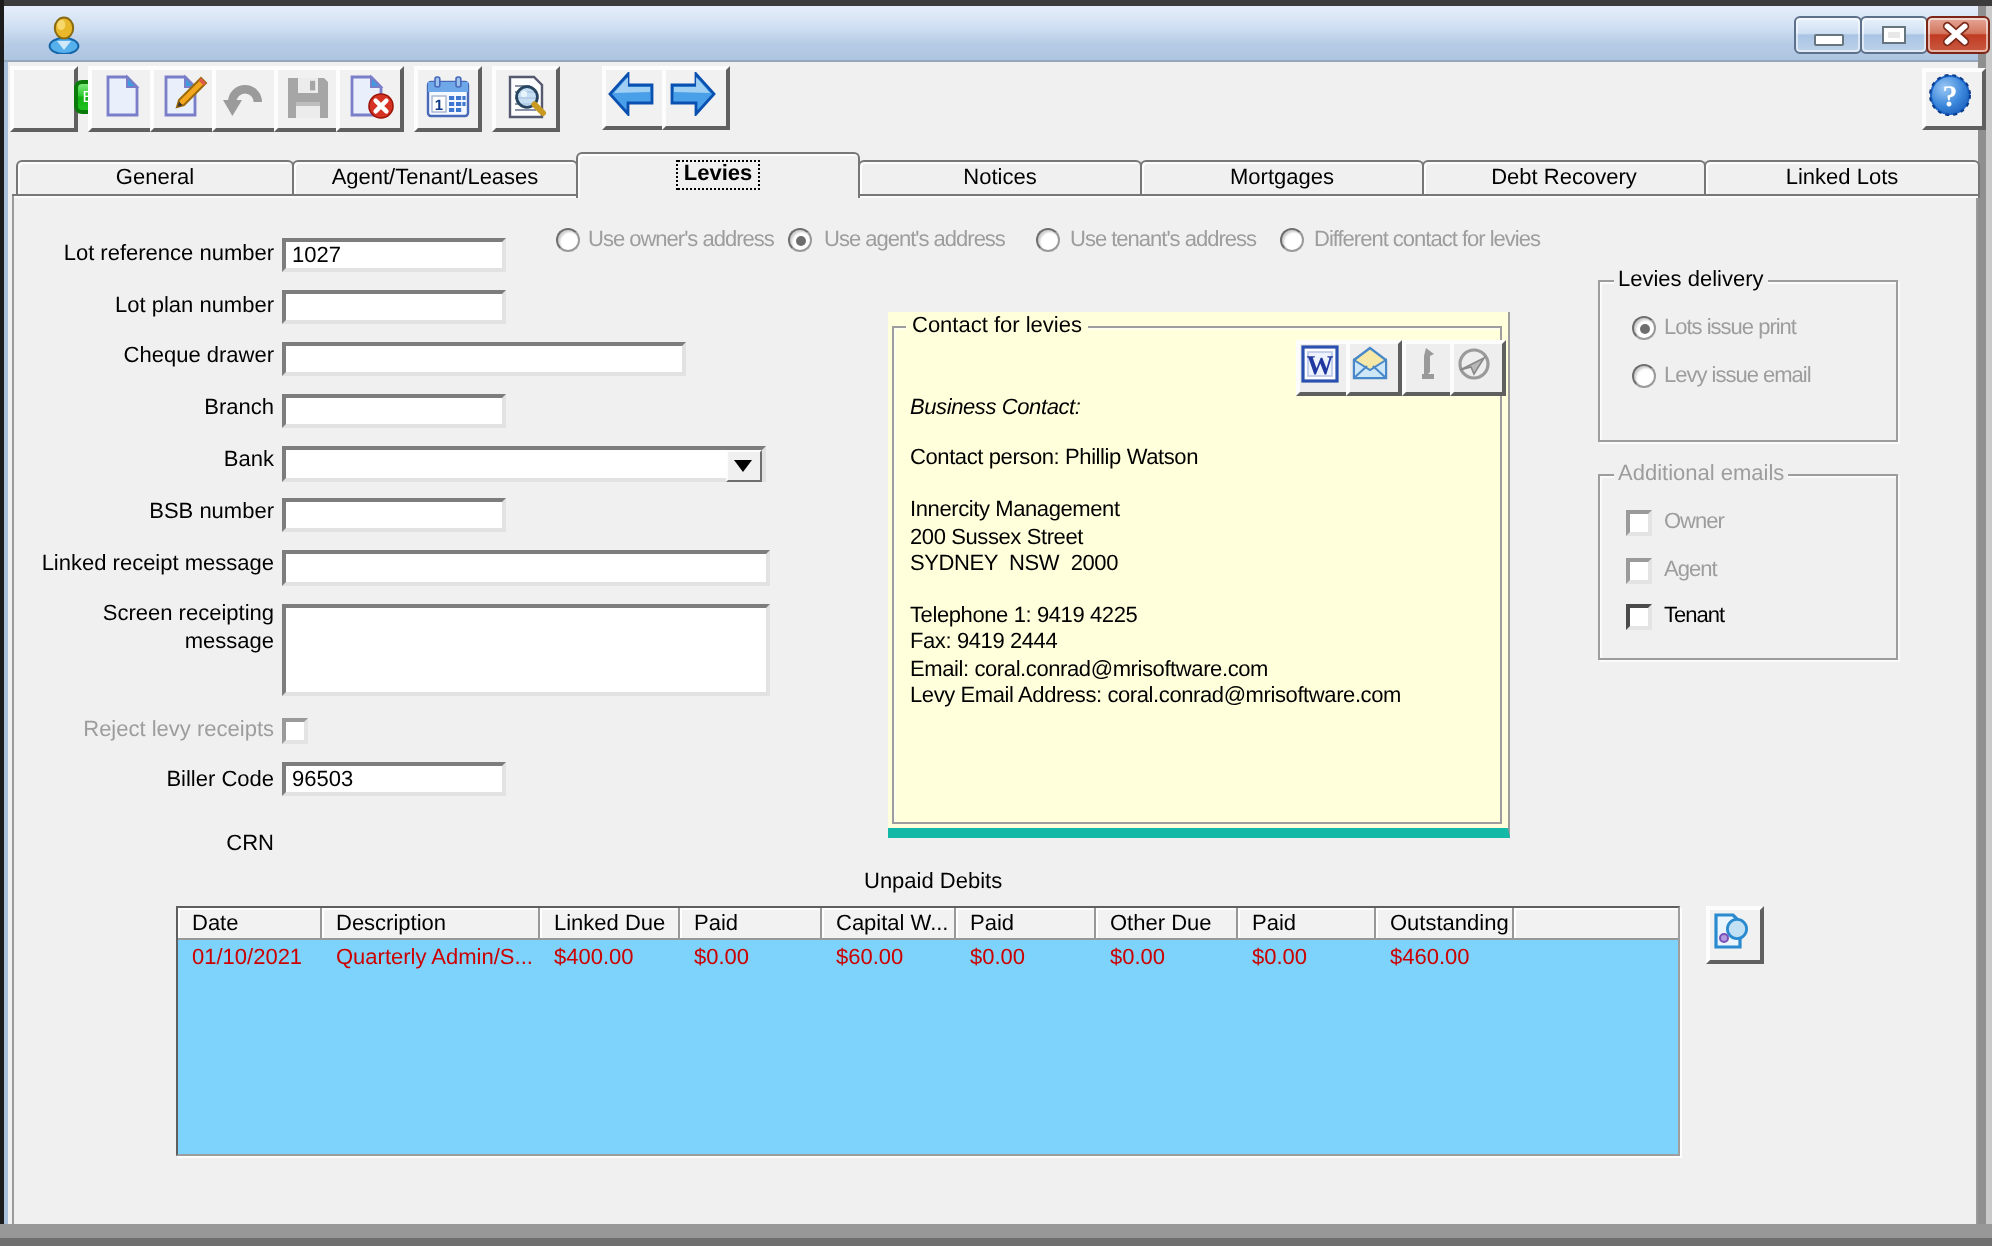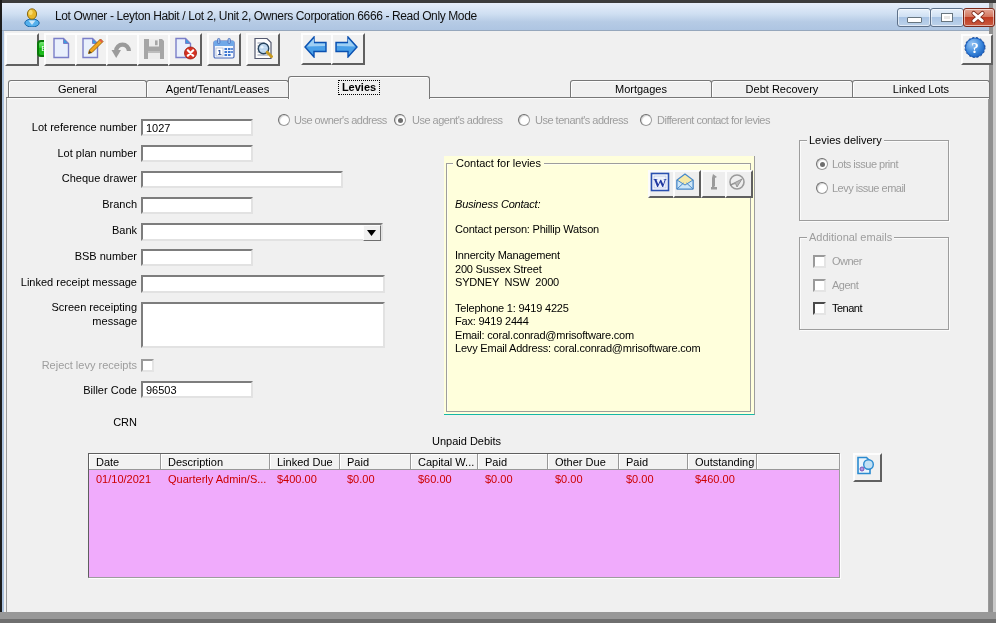--- a/index.html
+++ b/index.html
@@ -57,33 +57,33 @@
      border-radius:50%;background:#6e6e6e;}
   .checkbox{width:13px;height:13px;background:#fff;border:2px solid;box-sizing:border-box;
      border-color:#4a4a4a #e4e4e4 #e4e4e4 #4a4a4a;}
   .checkbox.dis{background:#fff;border-color:#9a9a9a #e4e4e4 #e4e4e4 #9a9a9a;}
   .opt-label{font-size:11px;color:#000;letter-spacing:-0.5px;}
   .opt-label.dis{color:#9d9d9d;}
   .grp{border:1px solid #9d9d9d;box-shadow:inset 1px 1px 0 #fbfbfb, 1px 1px 0 #fbfbfb;}
   .grp-label{font-size:11px;line-height:12px;padding:0 2px;background:#f0f0f0;}
   
   #ypanel{left:444px;top:156px;width:310px;height:258px;background:#ffffdc;
-    border-right:1px solid #9d9d9d;border-bottom:1px solid #14b8a6;}
+    border-right:1px solid #9d9d9d;border-bottom:5px solid #14b8a6;}
   #ypanel-border{position:absolute;left:2px;top:7px;width:303px;height:247px;
     border:1px solid #9d9d9d;box-shadow:inset 1px 1px 0 #ffffee;}
   #ypanel-title{position:absolute;left:9px;top:1px;font-size:11px;background:#ffffdc;
     padding:0 3px;line-height:12px;}
   .ybtn{position:absolute;top:14px;width:24px;height:24px;background:#eeeeee;
     border:2px solid;border-color:#fcfcfc #5f5f5f #5f5f5f #fcfcfc;}
   #contact-text{position:absolute;left:11px;top:67px;font-size:11px;line-height:13.2px;
     color:#000;white-space:pre;letter-spacing:-0.2px;}
   #contact-heading{position:absolute;left:11px;top:42px;font-size:11px;font-style:italic;
     color:#000;letter-spacing:-0.2px;}
   
-  #grid{left:88px;top:453px;width:752px;height:125px;background:#f0abfc;
+  #grid{left:88px;top:453px;width:752px;height:125px;background:#7dd3fc;
     border:1px solid;border-color:#5f5f5f #9d9d9d #9d9d9d #5f5f5f;box-sizing:border-box;box-shadow:1px 1px 0 #fdfdfd;}
   .hcell{position:absolute;top:0;height:16px;background:#f2f2f2;
     border-right:1px solid #989898;border-bottom:1px solid #989898;
     box-shadow:inset 1px 1px 0 #fff;font-size:11px;line-height:16px;
     padding-left:7px;box-sizing:border-box;color:#000;white-space:nowrap;overflow:hidden;}
   .dcell{position:absolute;top:19px;height:13px;font-size:11px;line-height:13px;
     padding-left:7px;box-sizing:border-box;color:#cc0000;white-space:nowrap;}
   
   .icon{position:absolute;}
 </style>
@@ -102,21 +102,20 @@
 
   <div class="abs" id="titlebar">
     <svg class="icon" style="left:20px;top:4px" width="20" height="20" viewBox="0 0 20 20">
       <ellipse cx="10" cy="16" rx="7.2" ry="4" fill="#55b0ec"></ellipse>
       <ellipse cx="10" cy="16" rx="7.2" ry="4" fill="none" stroke="#1465a8" stroke-width="1"></ellipse>
       <path d="M6.5 13.5 L10 18 L13.5 13.5 Z" fill="#cfe8fa"></path>
       <ellipse cx="10" cy="7" rx="4.6" ry="5.2" fill="#e8b82a"></ellipse>
       <ellipse cx="8.6" cy="5.4" rx="2.1" ry="2.6" fill="#f6d96a"></ellipse>
       <ellipse cx="10" cy="7" rx="4.6" ry="5.2" fill="none" stroke="#8a6a10" stroke-width="1"></ellipse>
     </svg>
-    <div class="abs" id="title-text">Lot Owner - Leyton Habit / Lot 2, Unit 2, Owners Corporation 6666 - Read Only Mode</div>
     <div class="abs winbtn" id="btn-min">
         <div class="glyph-min"></div>
       </div>
     <div class="abs winbtn" id="btn-max">
         <div class="glyph-max"></div>
       </div>
     <div class="abs winbtn" id="btn-close">
         <svg class="glyph-x" width="31" height="17" viewBox="0 0 31 17" style="position:absolute;left:0;top:0">
           <path d="M10 4 L19 12 M19 4 L10 12" stroke="#7e2a1a" stroke-width="4.6" stroke-linecap="round"></path>
           <path d="M10 4 L19 12 M19 4 L10 12" stroke="#fff" stroke-width="2.8" stroke-linecap="round"></path>
@@ -219,20 +218,21 @@
             <stop offset="1" stop-color="#1458b4"></stop>
       </radialGradient>
         </defs>
       <text x="11" y="17" font-size="15" font-weight="bold" fill="#fff" text-anchor="middle" font-family="Liberation Serif,serif">?</text>
     </svg>
   </div>
 
   <div class="abs tab" style="left:146px;width:141px"><span>Agent/Tenant/Leases</span></div>
   <div class="abs tab" style="left:8px;width:137px"><span>General</span></div>
   <div class="abs tab active" style="left:288px;width:140px"><span class="tab-label-focus">Levies</span></div>
+  <div class="abs tab" style="left:429px;width:140px"><span>Notices</span></div>
   <div class="abs tab" style="left:570px;width:140px"><span>Mortgages</span></div>
   <div class="abs tab" style="left:711px;width:140px"><span>Debt Recovery</span></div>
   <div class="abs tab" style="left:852px;width:136px"><span>Linked Lots</span></div>
   <div class="abs" id="tab-line"></div>
   <div class="abs" id="tab-line2"></div>
   <div class="abs" id="page-left"></div>
   <div class="abs" id="page-right"></div>
 
   <div class="abs lbl" style="left:10px;top:121px;width:127px">Lot reference number</div>
   <div class="abs lbl" style="left:10px;top:147px;width:127px">Lot plan number</div>

